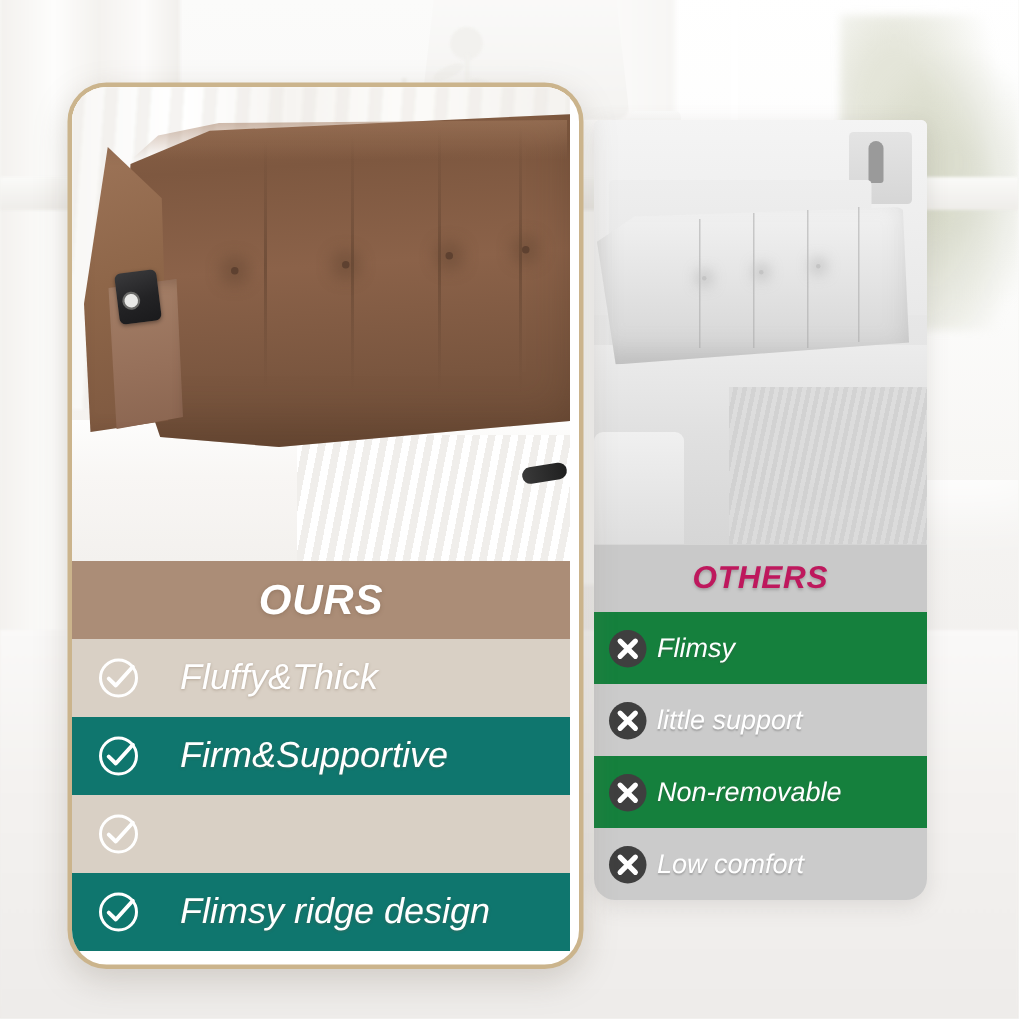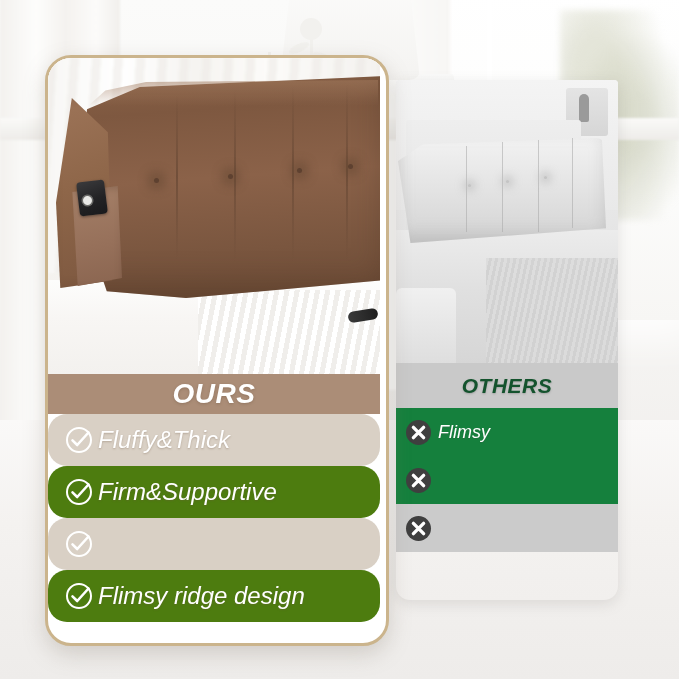--- a/index.html
+++ b/index.html
@@ -74,21 +74,21 @@
   .op-nightstand{position:absolute;left:0px;top:208px;width:60px;height:75px;
     background:linear-gradient(180deg,#f0f0f0,#dedede);border-radius:6px 6px 0 0;}
   .op-lamp{position:absolute;left:170px;top:8px;width:42px;height:48px;
     background:linear-gradient(180deg,#e4e4e4,#d6d6d6);border-radius:3px;}
   .op-figure{position:absolute;left:183px;top:14px;width:10px;height:28px;
     background:#9a9a9a;border-radius:5px 5px 2px 2px;filter:blur(.5px);}
 
   .others-table{position:absolute;left:0;top:283px;width:222px;}
   .o-row{display:flex;align-items:center;box-sizing:border-box;}
   .o-head{height:45px;justify-content:center;background:#c9c9c9;}
-  .o-head-text{color:#14532d;font-size:21px;font-weight:bold;font-style:italic;
+  .o-head-text{color:#be185d;font-size:21px;font-weight:bold;font-style:italic;
     letter-spacing:.5px;text-shadow:0 1px 2px rgba(90,90,90,.35);}
   .o-item{height:48px;padding-left:10px;gap:7px;}
   .o-dark{background:#15803d;}
   .o-light{background:#cbcbcb;}
   .o-label{color:#ffffff;font-size:18px;font-style:italic;font-weight:500;
     white-space:nowrap;text-shadow:0 1px 1px rgba(80,80,80,.3);}
   .x-icon{flex:0 0 auto;width:25px;height:25px;border-radius:50%;
     background:#3f3f3f;display:flex;align-items:center;justify-content:center;}
 
   
@@ -137,25 +137,25 @@
     background:linear-gradient(180deg,#fdfdfc 0%,#f8f6f4 40%,#f3f1ee 100%);}
   .ph-duvet{position:absolute;left:150px;top:232px;width:190px;height:84px;
     background:repeating-linear-gradient(101deg,#ffffff 0 5px,#f0eeeb 5px 10px);
     filter:blur(.5px);}
   .ph-remote{position:absolute;left:300px;top:252px;width:30px;height:11px;
     background:linear-gradient(90deg,#3a3a3a,#1f1f1f);border-radius:6px;
     transform:rotate(-9deg);}
 
   .ours-table{position:absolute;left:0;top:316px;width:332px;}
   .u-row{display:flex;align-items:center;box-sizing:border-box;}
-  .u-head{height:40px;justify-content:center;background:#ab8d77;}
+  .u-head{height:52px;justify-content:center;background:#ab8d77;}
   .u-head-text{color:#ffffff;font-size:28px;font-weight:bold;font-style:italic;
     letter-spacing:.5px;text-shadow:0 1px 3px rgba(110,85,65,.4);}
-  .u-item{height:52px;padding-left:16px;gap:4px;border-radius:19px;}
-  .u-dark{background:#4d7c0f;}
+  .u-item{height:52px;padding-left:16px;gap:26px;}
+  .u-dark{background:#0f766e;}
   .u-light{background:#d9d0c5;}
   .u-label{color:#ffffff;font-size:24px;font-style:italic;font-weight:500;
     white-space:nowrap;text-shadow:0 1px 2px rgba(110,85,65,.35);}
   .check-icon{flex:0 0 auto;width:30px;height:30px;position:relative;}
 </style>
 </head>
 <body>
 
 <div id="stage">
 
@@ -207,35 +207,45 @@
 
       <div class="o-row o-item o-dark">
         <span class="x-icon">
           <svg width="25" height="25" viewBox="0 0 25 25" aria-hidden="true">
             <path d="M7.4 7.4 L17.6 17.6 M17.6 7.4 L7.4 17.6" stroke="#ffffff" stroke-width="3.4" stroke-linecap="round" fill="none"></path>
           </svg>
         </span>
         <span class="o-label">Flimsy</span>
       </div>
 
+      <div class="o-row o-item o-light">
+        <span class="x-icon">
+          <svg width="25" height="25" viewBox="0 0 25 25" aria-hidden="true">
+            <path d="M7.4 7.4 L17.6 17.6 M17.6 7.4 L7.4 17.6" stroke="#ffffff" stroke-width="3.4" stroke-linecap="round" fill="none"></path>
+          </svg>
+        </span>
+        <span class="o-label">little support</span>
+      </div>
 
       <div class="o-row o-item o-dark">
         <span class="x-icon">
           <svg width="25" height="25" viewBox="0 0 25 25" aria-hidden="true">
             <path d="M7.4 7.4 L17.6 17.6 M17.6 7.4 L7.4 17.6" stroke="#ffffff" stroke-width="3.4" stroke-linecap="round" fill="none"></path>
           </svg>
         </span>
+        <span class="o-label">Non-removable</span>
       </div>
 
       <div class="o-row o-item o-light">
         <span class="x-icon">
           <svg width="25" height="25" viewBox="0 0 25 25" aria-hidden="true">
             <path d="M7.4 7.4 L17.6 17.6 M17.6 7.4 L7.4 17.6" stroke="#ffffff" stroke-width="3.4" stroke-linecap="round" fill="none"></path>
           </svg>
         </span>
+        <span class="o-label">Low comfort</span>
       </div>
 
     </div>
   </div>
 
   <div class="ours-card">
 
     <div class="ours-photo">
       <div class="ph-curtain"></div>
       <div class="ph-curtain-folds"></div>

